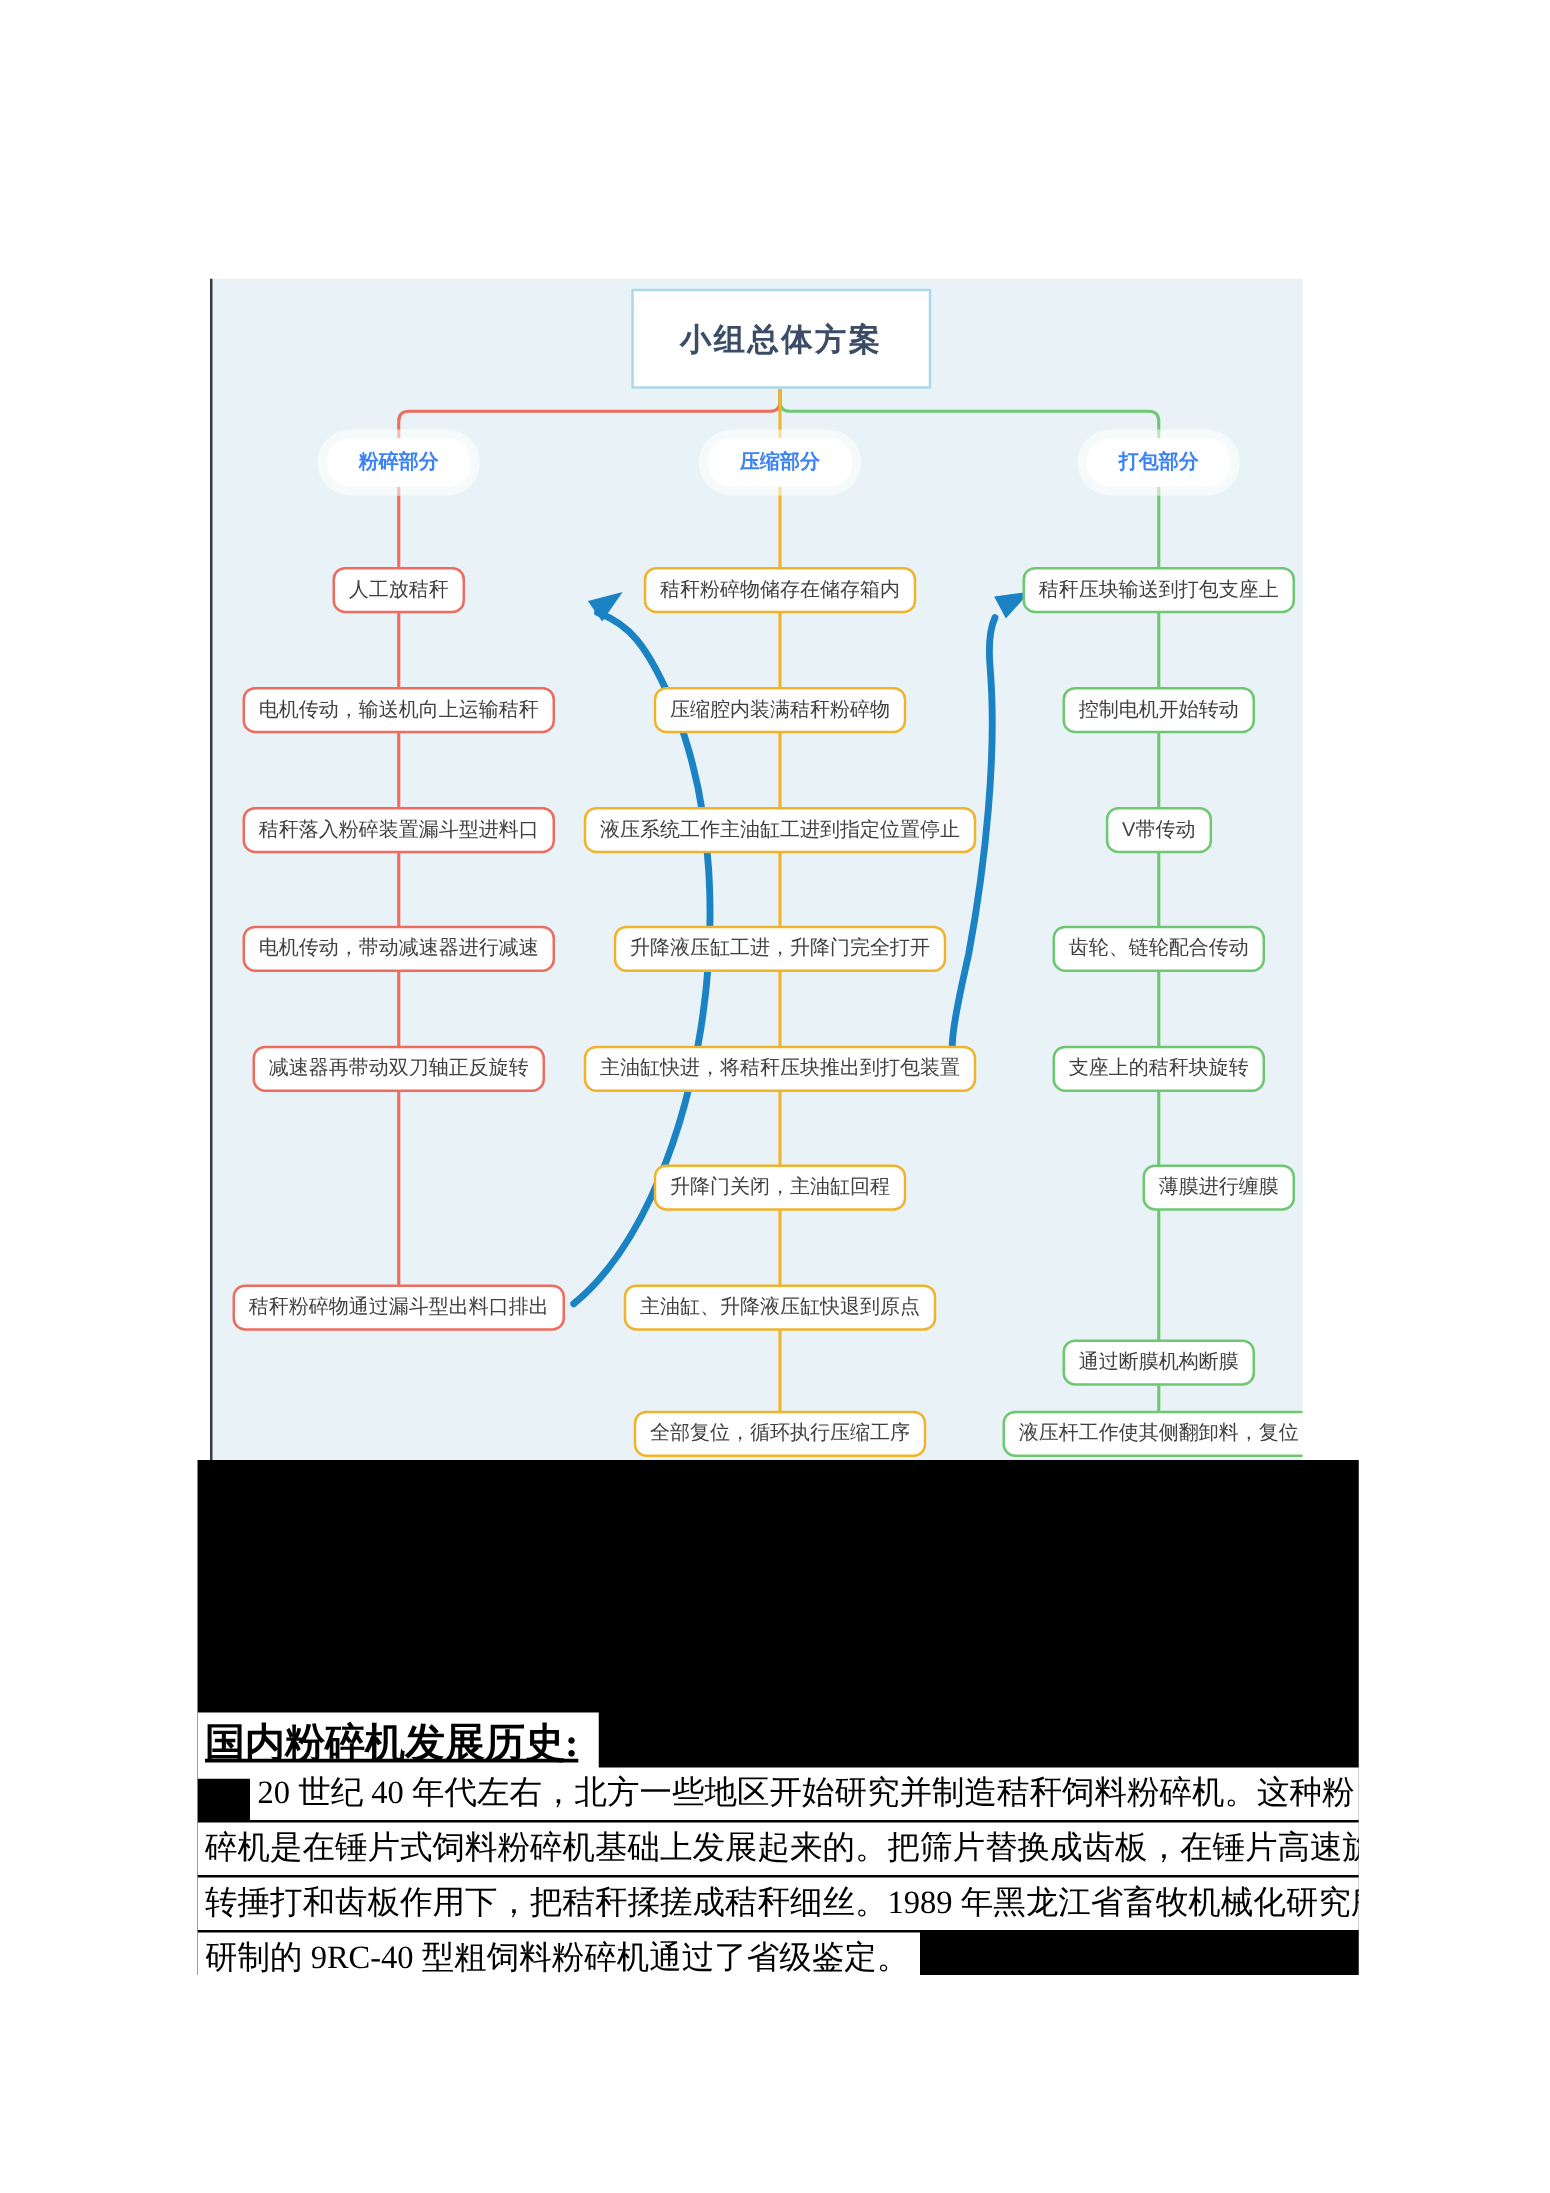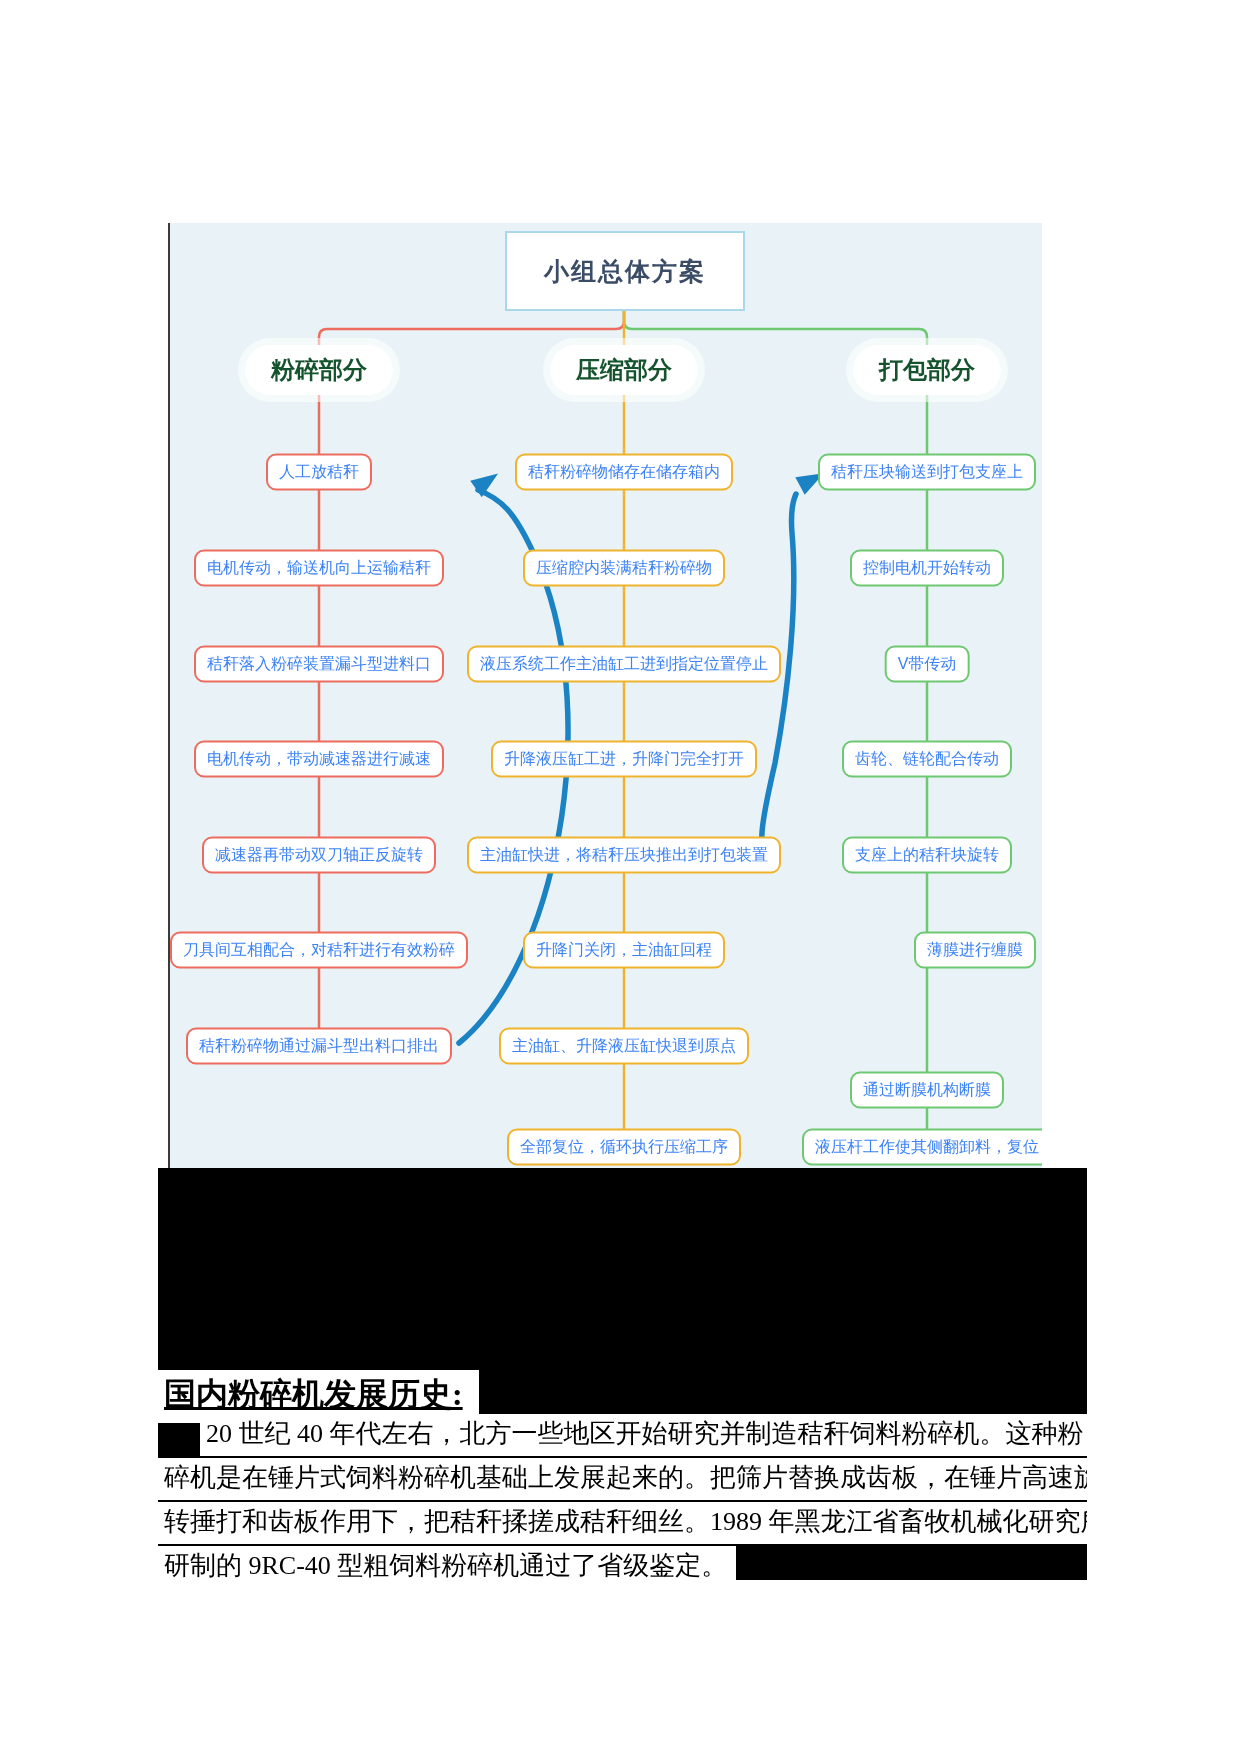--- a/index.html
+++ b/index.html
@@ -9,25 +9,25 @@
   
   .chart{position:absolute;left:168px;top:223px;width:872px;height:945px;
          background:#e9f3f7;border-left:2px solid #3a3a3a;overflow:hidden;}
   .chart svg{position:absolute;left:0;top:0;z-index:1;}
   .title-box{position:absolute;left:335px;top:8px;width:236px;height:76px;z-index:2;
              background:#fff;border:2px solid #aad7ea;
              display:flex;align-items:center;justify-content:center;
              font-size:25px;font-weight:bold;color:#3b4c66;letter-spacing:2px;}
   .branch-header{position:absolute;transform:translate(-50%,-50%);z-index:2;
              background:#fff;border-radius:26px;padding:9px 26px;
-             font-size:24px;font-weight:bold;color:#14532d;white-space:nowrap;
+             font-size:16px;font-weight:bold;color:#3b82f6;white-space:nowrap;
              box-shadow:0 0 0 7px rgba(255,255,255,.55);}
   .flow-node{position:absolute;transform:translate(-50%,-50%);z-index:2;
              background:#fff;border:2px solid #888;border-radius:10px;
-             padding:6px 11px;font-size:16px;color:#3b82f6;white-space:nowrap;}
+             padding:6px 11px;font-size:16px;color:#404040;white-space:nowrap;}
 
   
   .text-block{position:absolute;left:158px;top:1168px;width:929px;height:412px;
               background:#000;overflow:hidden;}
   .tb-heading{position:absolute;left:0;top:202px;background:#fff;
               font-family:"Liberation Serif",serif;font-size:32px;font-weight:bold;
               text-decoration:underline;color:#000;padding:3px 16px 6px 6px;white-space:nowrap;}
   .tb-line{position:absolute;background:#fff;font-family:"Liberation Serif",serif;
            font-size:26px;color:#000;padding:2px 9px 5px 6px;white-space:nowrap;}
 </style>
@@ -53,21 +53,20 @@
     <div class="title-box">
       <span>小组总体方案</span>
     </div>
 
   <div class="branch-header" style="left: 149px; top: 147px;">粉碎部分</div>
       <div class="flow-node" style="left: 149px; top: 249px; border-color: rgb(238, 108, 95);">人工放秸秆</div>
       <div class="flow-node" style="left: 149px; top: 345px; border-color: rgb(238, 108, 95);">电机传动，输送机向上运输秸秆</div>
       <div class="flow-node" style="left: 149px; top: 441px; border-color: rgb(238, 108, 95);">秸秆落入粉碎装置漏斗型进料口</div>
       <div class="flow-node" style="left: 149px; top: 536px; border-color: rgb(238, 108, 95);">电机传动，带动减速器进行减速</div>
       <div class="flow-node" style="left: 149px; top: 632px; border-color: rgb(238, 108, 95);">减速器再带动双刀轴正反旋转</div>
-      <div class="flow-node" style="left: 149px; top: 727px; border-color: rgb(238, 108, 95);">刀具间互相配合，对秸秆进行有效粉碎</div>
       <div class="flow-node" style="left: 149px; top: 823px; border-color: rgb(238, 108, 95);">秸秆粉碎物通过漏斗型出料口排出</div>
       <div class="branch-header" style="left: 454px; top: 147px;">压缩部分</div>
       <div class="flow-node" style="left: 454px; top: 249px; border-color: rgb(240, 180, 44);">秸秆粉碎物储存在储存箱内</div>
       <div class="flow-node" style="left: 454px; top: 345px; border-color: rgb(240, 180, 44);">压缩腔内装满秸秆粉碎物</div>
       <div class="flow-node" style="left: 454px; top: 441px; border-color: rgb(240, 180, 44);">液压系统工作主油缸工进到指定位置停止</div>
       <div class="flow-node" style="left: 454px; top: 536px; border-color: rgb(240, 180, 44);">升降液压缸工进，升降门完全打开</div>
       <div class="flow-node" style="left: 454px; top: 632px; border-color: rgb(240, 180, 44);">主油缸快进，将秸秆压块推出到打包装置</div>
       <div class="flow-node" style="left: 454px; top: 727px; border-color: rgb(240, 180, 44);">升降门关闭，主油缸回程</div>
       <div class="flow-node" style="left: 454px; top: 823px; border-color: rgb(240, 180, 44);">主油缸、升降液压缸快退到原点</div>
       <div class="flow-node" style="left: 454px; top: 924px; border-color: rgb(240, 180, 44);">全部复位，循环执行压缩工序</div>

